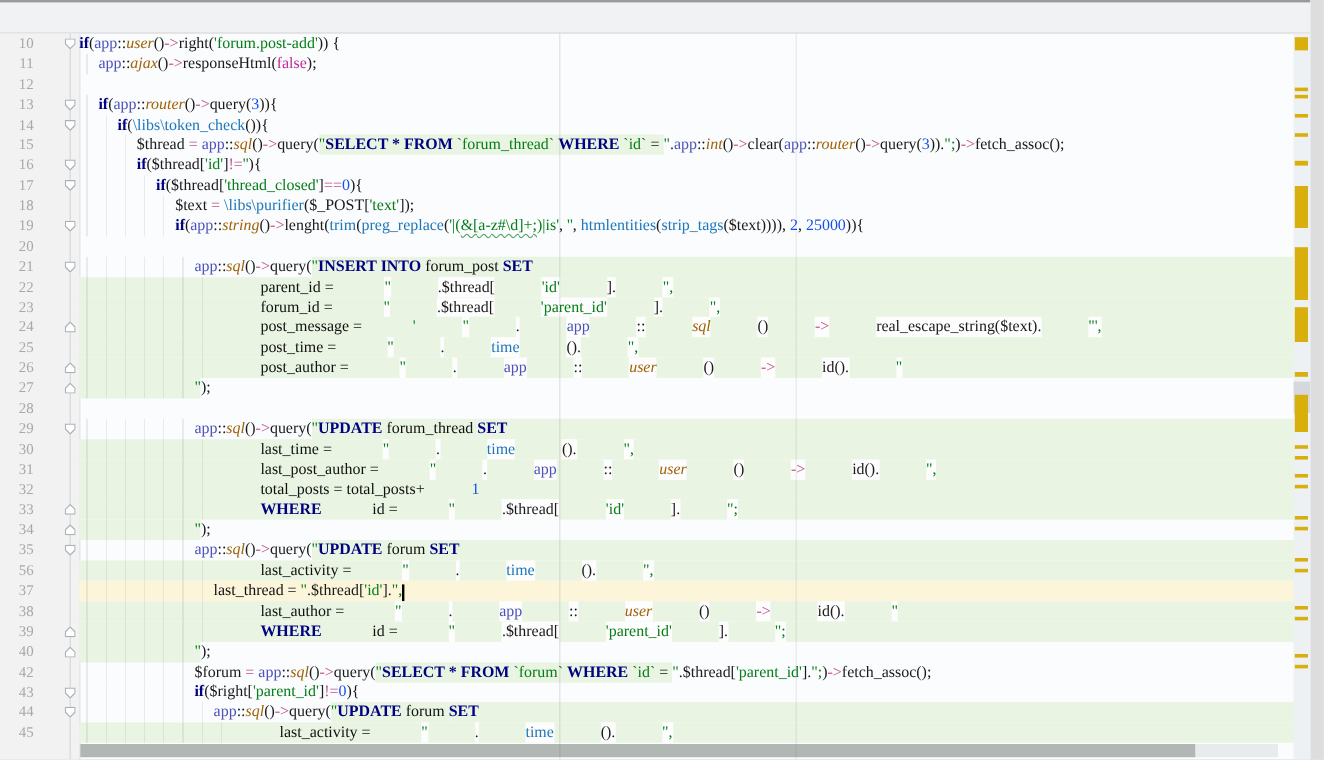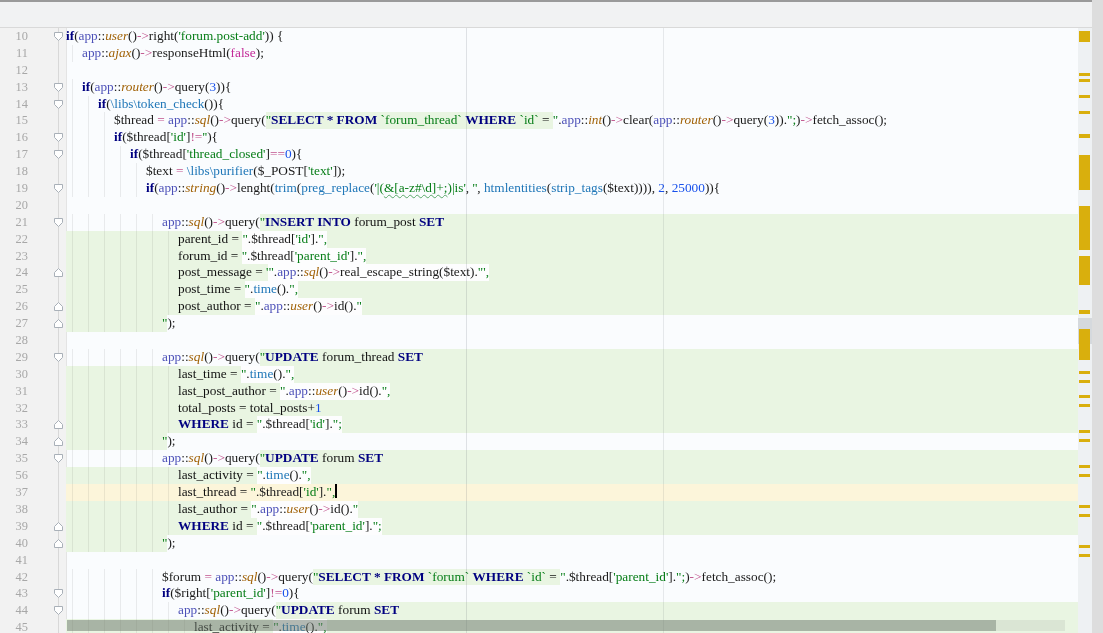--- a/index.html
+++ b/index.html
@@ -9,22 +9,22 @@
     background:var(--topbar-bg);border-top:2px solid #9a9a9a;border-bottom:1px solid #d9d9d9;}
   .editor{position:absolute;left:0;top:28px;width:1089px;height:605px;overflow:hidden;}
   .gutter-col{position:absolute;left:0;top:28px;width:67px;height:605px;background:var(--gutter-bg);
     border-right:1px solid #e4e4e4;box-sizing:border-box;}
   .fold-line{position:absolute;left:58px;top:28px;width:1px;height:605px;background:#d8d8d8;}
   .rows{position:absolute;left:0;top:0;width:100%;}
   .row{display:flex;height:16.9px;align-items:center;font-size:13.3px;line-height:16.9px;}
   .g-num{width:28px;text-align:right;color:var(--num-fg);font-size:12.4px;flex:none;cursor:pointer;}
   .g-fold{width:38px;flex:none;position:relative;height:100%;}
   .g-fold svg{position:absolute;left:26px;top:4px;}
-  .code{flex:1;display:flex;align-items:flex-start;white-space:pre;position:relative;height:100%;min-width:0;}
-  .code.bg-g{background:var(--inj-bg);}
+  .code{flex:1;display:flex;align-items:flex-end;white-space:pre;position:relative;height:100%;min-width:0;}
+  .code.bg-g{background:var(--inj-bg);gap:39px;}
   .code.bg-y{background:var(--caret-row-bg);}
   .ind{flex:none;height:100%;
     background-image:repeating-linear-gradient(90deg,transparent 0 6px,rgba(0,0,0,0.07) 6px 7px,transparent 7px 16px);}
   .lead-g{background-color:var(--inj-bg);}
   .fill{flex:1;height:100%;}
   .fill.g{background:var(--inj-bg);}
   .tok{color:#1a1a1a;}
   .tk-k{color:var(--kw);font-weight:bold;}
   .tk-q{color:var(--kw);font-weight:bold;}
   .tk-c{color:var(--cls);}
@@ -269,25 +269,20 @@
         <div class="row">
           <div class="g-num">40</div>
           <div class="g-fold">
             <svg width="9" height="9" viewBox="0 0 9 9">
               <path d="M0.5 8.5 H8.5 V4.5 L4.5 0.5 L0.5 4.5 Z" fill="#ffffff" stroke="#a9b0b8"></path>
             </svg>
           </div>
           <div class="code"><span class="ind lead-g" style="width: 96px;"></span><span class="tok tk-s bgg">"</span><span class="tok tk-p">);</span><div class="fill"></div></div>
         </div>
         <div class="row">
-          <div class="g-num">41</div>
-          <div class="g-fold"></div>
-          <div class="code"><span class="ind" style="width: 0px;"></span><div class="fill"></div></div>
-        </div>
-        <div class="row">
           <div class="g-num">42</div>
           <div class="g-fold"></div>
           <div class="code"><span class="ind" style="width: 96px;"></span><span class="tok tk-p">$forum </span><span class="tok tk-o">=</span><span class="tok tk-p"> </span><span class="tok tk-c">app</span><span class="tok tk-p">::</span><span class="tok tk-m">sql</span><span class="tok tk-p">()</span><span class="tok tk-o">-&gt;</span><span class="tok tk-p">query(</span><span class="tok tk-s bgg">"</span><span class="tok tk-q bgg">SELECT * FROM </span><span class="tok tk-s bgg">`forum`</span><span class="tok tk-t bgg"> </span><span class="tok tk-q bgg">WHERE </span><span class="tok tk-s bgg">`id`</span><span class="tok tk-t bgg"> = </span><span class="tok tk-s">"</span><span class="tok tk-p">.$thread[</span><span class="tok tk-s">'parent_id'</span><span class="tok tk-p">].</span><span class="tok tk-s">";</span><span class="tok tk-p">)</span><span class="tok tk-o">-&gt;</span><span class="tok tk-p">fetch_assoc();</span><div class="fill"></div></div>
         </div>
         <div class="row">
           <div class="g-num">43</div>
           <div class="g-fold">
             <svg width="9" height="9" viewBox="0 0 9 9">
               <path d="M0.5 0.5 H8.5 V4.5 L4.5 8.5 L0.5 4.5 Z" fill="#ffffff" stroke="#a9b0b8"></path>
             </svg>

